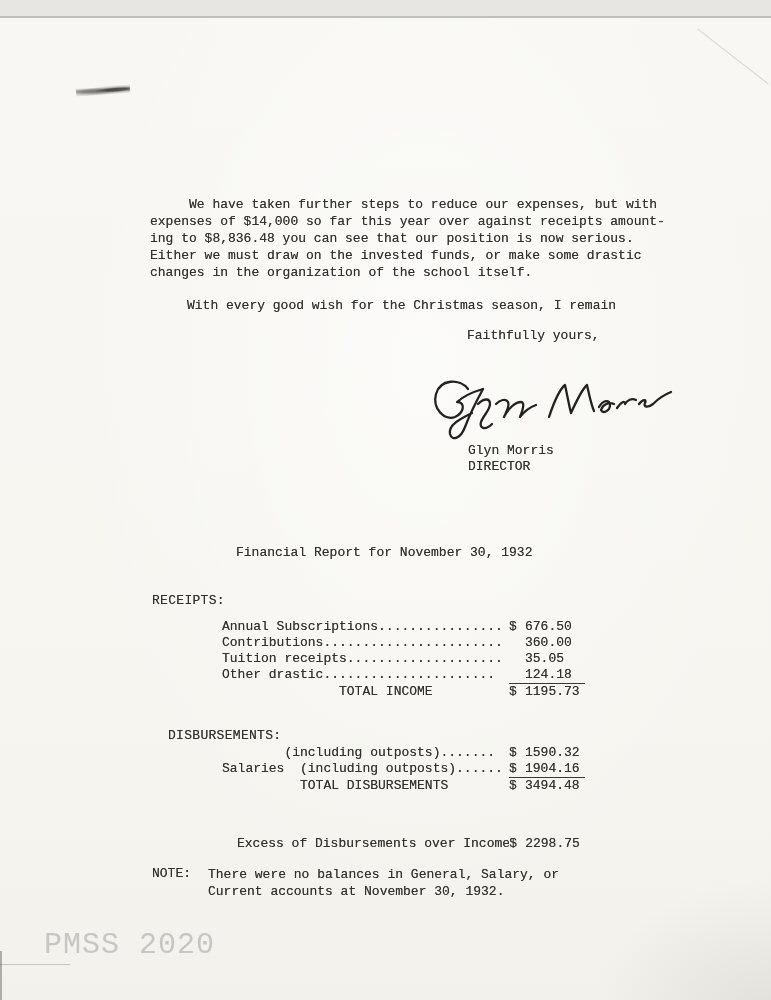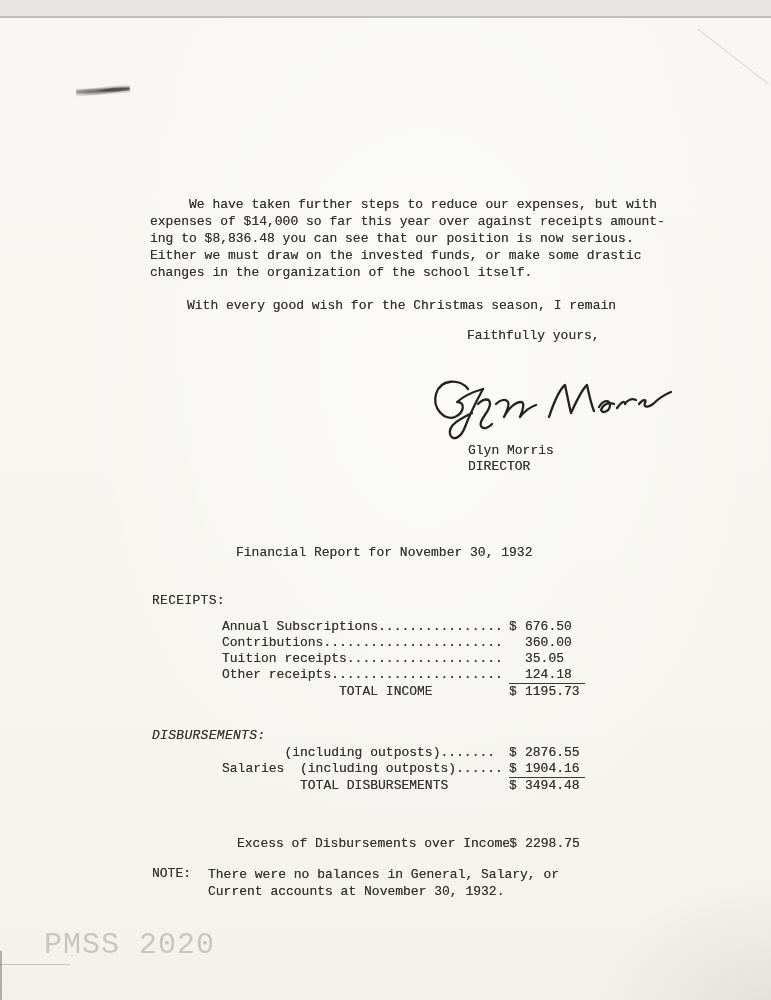--- a/index.html
+++ b/index.html
@@ -44,21 +44,21 @@
   .section-heading { letter-spacing: 0.3px; }
   .receipts-heading { left: 152px; top: 577px; }
   .fin-table { width: 363px; line-height: 16px; }
   .receipts-rows { left: 222px; top: 603px; }
   .finrow { display: flex; }
   .finrow .lbl { flex: 1 1 auto; white-space: pre; overflow: hidden; }
   .finrow .cur { width: 16px; white-space: pre; }
   .finrow .amt { width: 60px; text-align: left; white-space: pre; }
   .finrow.u .cur, .finrow.u .amt { border-bottom: 1.5px solid #3a3834; }
 
-  .disb-heading { left: 152px; top: 712px; font-style: italic; }
+  .disb-heading { left: 168px; top: 712px; }
   .disb-rows { left: 222px; top: 729px; }
 
   .excess-row { left: 237px; top: 820px; width: 348px; }
   .note-heading { left: 152px; top: 850px; }
   .note-lines { left: 208px; top: 850px; line-height: 17px; }
 
   .watermark {
     left: 44px; top: 912px;
     font-family: Liberation Mono, monospace;
     font-size: 30px; letter-spacing: 1px;
@@ -146,38 +146,38 @@
       <span class="lbl">Contributions.......................</span>
       <span class="cur"></span>
       <span class="amt">360.00</span>
     </div>
     <div class="finrow">
       <span class="lbl">Tuition receipts....................</span>
       <span class="cur"></span>
       <span class="amt">35.05</span>
     </div>
     <div class="finrow u">
-      <span class="lbl">Other receipts......................</span>
+      <span class="lbl">Other drastic......................</span>
       <span class="cur"></span>
       <span class="amt">124.18</span>
     </div>
     <div class="finrow">
       <span class="lbl">               TOTAL INCOME</span>
       <span class="cur">$</span>
       <span class="amt">1195.73</span>
     </div>
   </div>
 
   <div class="abs disb-heading section-heading pre">DISBURSEMENTS:</div>
 
   <div class="abs disb-rows fin-table">
     <div class="finrow">
       <span class="lbl">        (including outposts).......</span>
       <span class="cur">$</span>
-      <span class="amt">2876.55</span>
+      <span class="amt">1590.32</span>
     </div>
     <div class="finrow u">
       <span class="lbl">Salaries  (including outposts)......</span>
       <span class="cur">$</span>
       <span class="amt">1904.16</span>
     </div>
     <div class="finrow">
       <span class="lbl">          TOTAL DISBURSEMENTS</span>
       <span class="cur">$</span>
       <span class="amt">3494.48</span>

